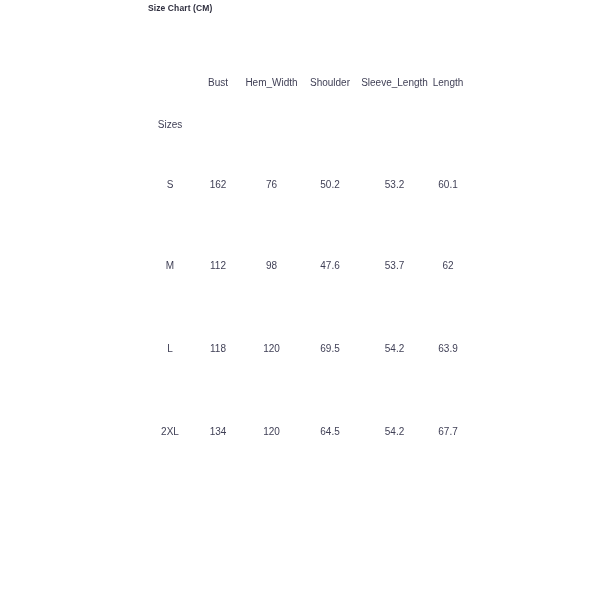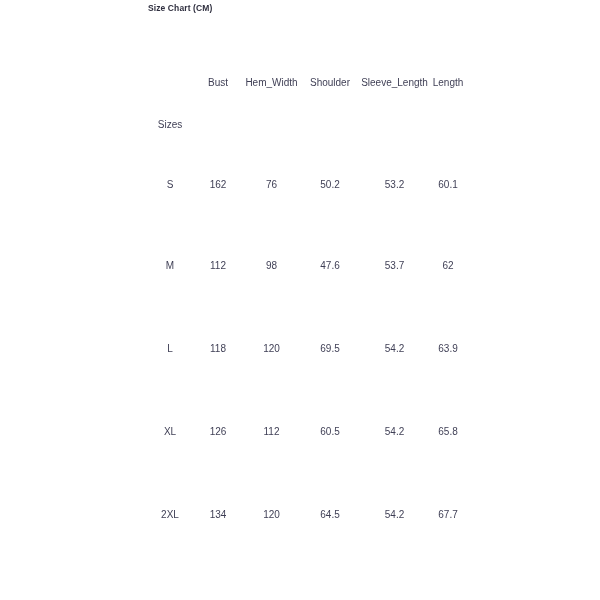--- a/index.html
+++ b/index.html
@@ -144,28 +144,20 @@
 
       <tr class="data-row">
         <td class="size-name">L</td>
         <td class="val">118</td>
         <td class="val">120</td>
         <td class="val">69.5</td>
         <td class="val">54.2</td>
         <td class="val">63.9</td>
       </tr>
 
-      <tr class="data-row">
-        <td class="size-name">XL</td>
-        <td class="val">126</td>
-        <td class="val">112</td>
-        <td class="val">60.5</td>
-        <td class="val">54.2</td>
-        <td class="val">65.8</td>
-      </tr>
 
       <tr class="data-row">
         <td class="size-name">2XL</td>
         <td class="val">134</td>
         <td class="val">120</td>
         <td class="val">64.5</td>
         <td class="val">54.2</td>
         <td class="val">67.7</td>
       </tr>
     </tbody>

